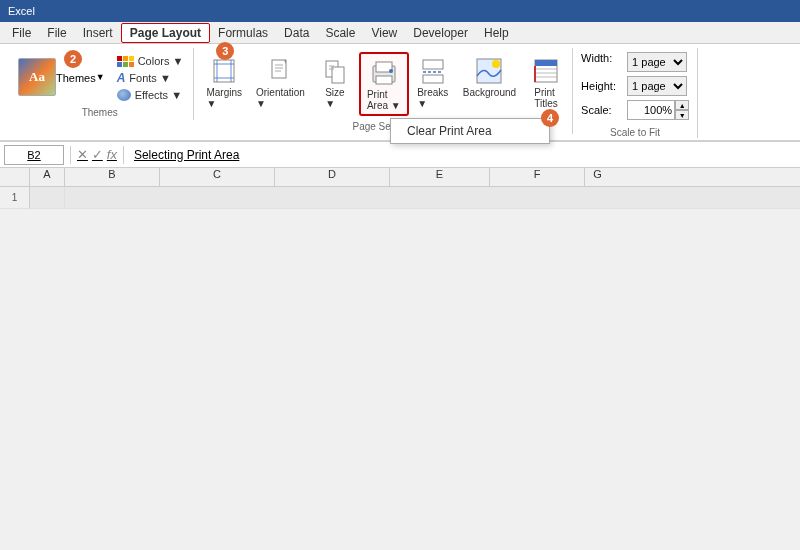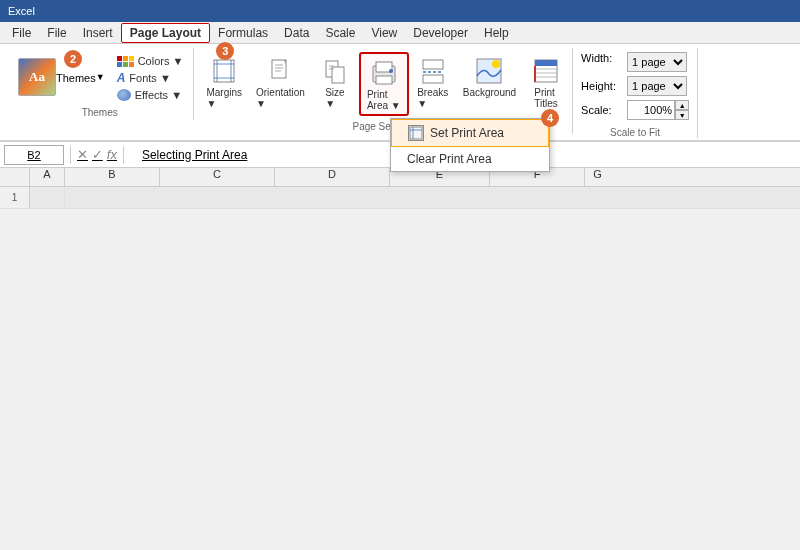--- a/index.html
+++ b/index.html
@@ -41,21 +41,21 @@
     .dropdown-menu { position: absolute; top: 118px; left: 390px; background: white; border: 1px solid #aaa; box-shadow: 2px 2px 6px rgba(0,0,0,0.2); z-index: 100; width: 160px; }
     .dropdown-item { padding: 5px 16px; font-size: 12px; cursor: pointer; color: #333; display: flex; align-items: center; gap: 6px; }
     .dropdown-item.highlighted { background: #fff0e0; border: 1px solid #ffaa00; }
     .dropdown-icon { width: 16px; height: 16px; border: 1px solid #888; background: #f5f5f5; display: flex; align-items: center; justify-content: center; font-size: 9px; }
 
     
     .formula-bar { background: white; height: 26px; display: flex; align-items: center; border-bottom: 1px solid #ccc; padding: 0 4px; gap: 4px; text-decoration: underline; }
     .name-box { width: 60px; height: 20px; border: 1px solid #aaa; padding: 2px 4px; font-size: 11px; text-align: center; }
     .formula-sep { width: 1px; height: 18px; background: #ccc; margin: 0 2px; }
     .formula-icons { display: flex; gap: 4px; color: #666; font-size: 13px; }
-    .formula-input { flex: 1; height: 20px; border: none; outline: none; font-size: 12px; padding: 2px 4px; margin-left: 8px; }
+    .formula-input { flex: 1; height: 20px; border: none; outline: none; font-size: 12px; padding: 2px 4px; }
     .row { display: flex; border-bottom: 1px solid #e0e0e0; min-height: 22px; }
     .row-num { min-width: 30px; background: #f0f0f0; border-right: 1px solid #ccc; text-align: center; font-size: 10px; color: #555; display: flex; align-items: center; justify-content: center; }
   </style>
 </head>
 <body>
 
 <div class="title-bar">
   <span>Excel</span>
 </div>
 
@@ -228,30 +228,20 @@
           <button style="height:10px;width:14px;font-size:7px;border:1px solid #aaa;background:#f0f0f0;padding:0;cursor:pointer;">▼</button>
         </div>
       </div>
     </div>
     <div style="position:absolute;bottom:0;left:0;right:0;text-align:center;font-size:10px;color:#666;">Scale to Fit</div>
   </div>
 
 </div>
 
 <div class="dropdown-menu">
-  <div class="dropdown-item highlighted">
-    <div class="dropdown-icon">
-      <svg width="14" height="14" viewBox="0 0 14 14">
-        <rect x="1" y="1" width="12" height="12" fill="none" stroke="#888" stroke-width="1"></rect>
-        <line x1="1" y1="4" x2="13" y2="4" stroke="#4472c4" stroke-width="0.8"></line>
-        <line x1="4" y1="1" x2="4" y2="13" stroke="#4472c4" stroke-width="0.8"></line>
-      </svg>
-    </div>
-    <span>Set Print Area</span>
-  </div>
   <div class="dropdown-item">
     <span>Clear Print Area</span>
   </div>
 
   <div class="badge" style="top:-10px;right:-10px;width:18px;height:18px;font-size:11px;background:#d63;position:absolute;">4</div>
 </div>
 
 <div class="formula-bar">
   <input type="text" class="name-box" value="B2" style="">
   <div class="formula-sep"></div>

